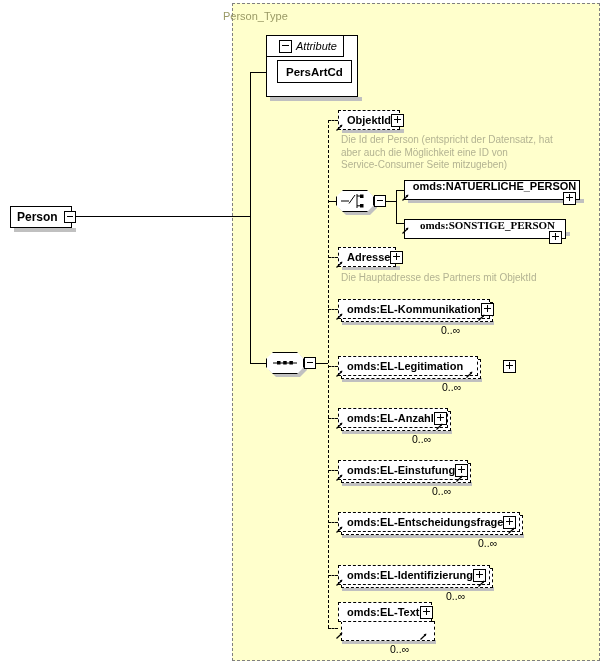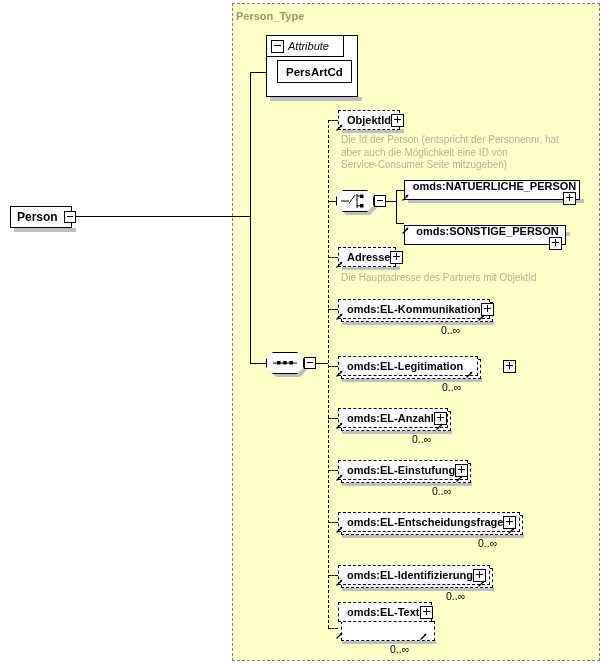--- a/index.html
+++ b/index.html
@@ -16,24 +16,24 @@
   .type-container{
     position:absolute;
     left:232px;top:3px;
     width:368px;height:658px;
     background:#FFFFCC;
     border:1px dashed #808080;
     box-sizing:border-box;
   }
   .type-title{
     position:absolute;
-    left:236px;top:10px;
+    left:223px;top:10px;
     font-size:11px;
     color:#9A9A66;
-    font-weight:bold;
+    font-weight:normal;
     letter-spacing:0px;
     white-space:nowrap;
   }
 
   
   .node{
     position:absolute;
     box-sizing:border-box;
     background:#FFFFFF;
     height:20px;
@@ -152,21 +152,21 @@
     z-index:2;
   }
   .attr-head{
     position:absolute;
     left:266px;top:35px;
     width:78px;height:22px;
     background:#FFFFFF;
     border:1px solid #000000;
     box-sizing:border-box;
     display:flex;align-items:center;
-    padding-left:4px;
+    padding-left:12px;
     z-index:3;
   }
   .attr-head .lbl{
     font-size:11px;font-style:italic;color:#000;margin-left:4px;
   }
   .attr-item{
     position:absolute;
     left:277px;top:60px;
     height:23px;
     background:#FFFFFF;
@@ -292,40 +292,40 @@
   <div class="node solid" style="left:404px;top:180px;width:176px;">
     <span class="lbl">omds:NATUERLICHE_PERSON</span>
     <span class="ctl plus" style="margin-left:auto;"></span>
   </div>
   <svg class="hook" style="left:402px;top:194px;" viewBox="0 0 7 7">
     <path d="M0.5 6.5 L6 1.2" stroke="#000" stroke-width="1.2" fill="none"></path>
     <path d="M6.4 0.6 L3.6 1.6 L5.4 3.3 Z" fill="#000"></path>
   </svg>
 
   <div class="shadow" style="left:408px;top:232px;width:162px;height:4px;"></div>
-  <div class="node solid" style="left:404px;top:225px;width:162px;">
+  <div class="node solid" style="left:404px;top:219px;width:162px;font-family:Liberation Serif, serif;">
     <span class="lbl">omds:SONSTIGE_PERSON</span>
     <span class="ctl plus" style="margin-left:auto;"></span>
   </div>
   <svg class="hook" style="left:402px;top:227px;" viewBox="0 0 7 7">
     <path d="M0.5 6.5 L6 1.2" stroke="#000" stroke-width="1.2" fill="none"></path>
     <path d="M6.4 0.6 L3.6 1.6 L5.4 3.3 Z" fill="#000"></path>
   </svg>
 
   <div class="dln dlnh" style="left:328px;top:120px;width:10px;"></div>
   <div class="shadow" style="left:342px;top:129px;width:62px;height:4px;"></div>
   <div class="node dashed" style="left:338px;top:110px;width:62px;">
     <span class="lbl">ObjektId</span>
     <span class="ctl plus" style="margin-left:auto;"></span>
   </div>
   <svg class="hook" style="left:336px;top:124px;" viewBox="0 0 7 7">
     <path d="M0.5 6.5 L6 1.2" stroke="#000" stroke-width="1.2" fill="none"></path>
     <path d="M6.4 0.6 L3.6 1.6 L5.4 3.3 Z" fill="#000"></path>
   </svg>
-  <div class="desc" style="left:341px;top:134px;width:248px;">Die Id der Person (entspricht der Personennr, hat
+  <div class="desc" style="left:341px;top:134px;width:248px;">Die Id der Person (entspricht der Datensatz, hat
 aber auch die Möglichkeit eine ID von
 Service-Consumer Seite mitzugeben)</div>
 
   <div class="dln dlnh" style="left:328px;top:257px;width:10px;"></div>
   <div class="shadow" style="left:342px;top:266px;width:58px;height:4px;"></div>
   <div class="node dashed" style="left:338px;top:247px;width:58px;">
     <span class="lbl">Adresse</span>
     <span class="ctl plus" style="margin-left:auto;"></span>
   </div>
   <svg class="hook" style="left:336px;top:261px;" viewBox="0 0 7 7">

